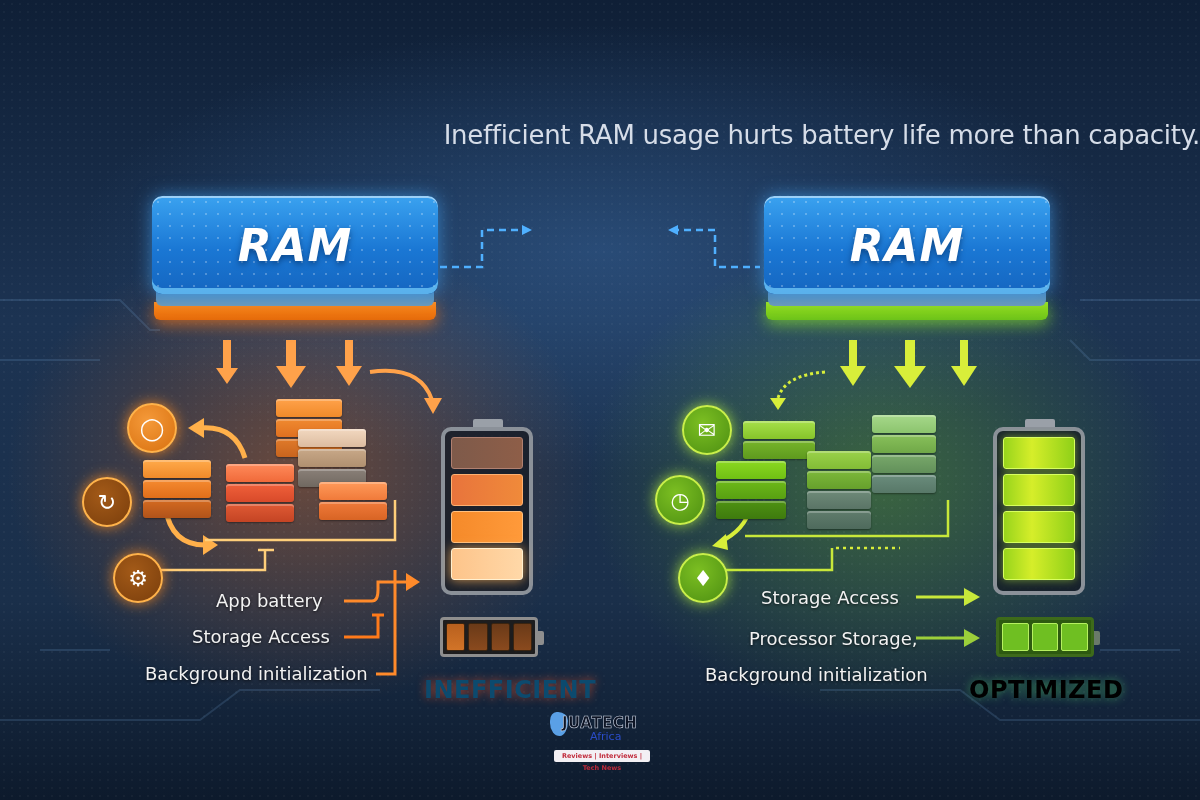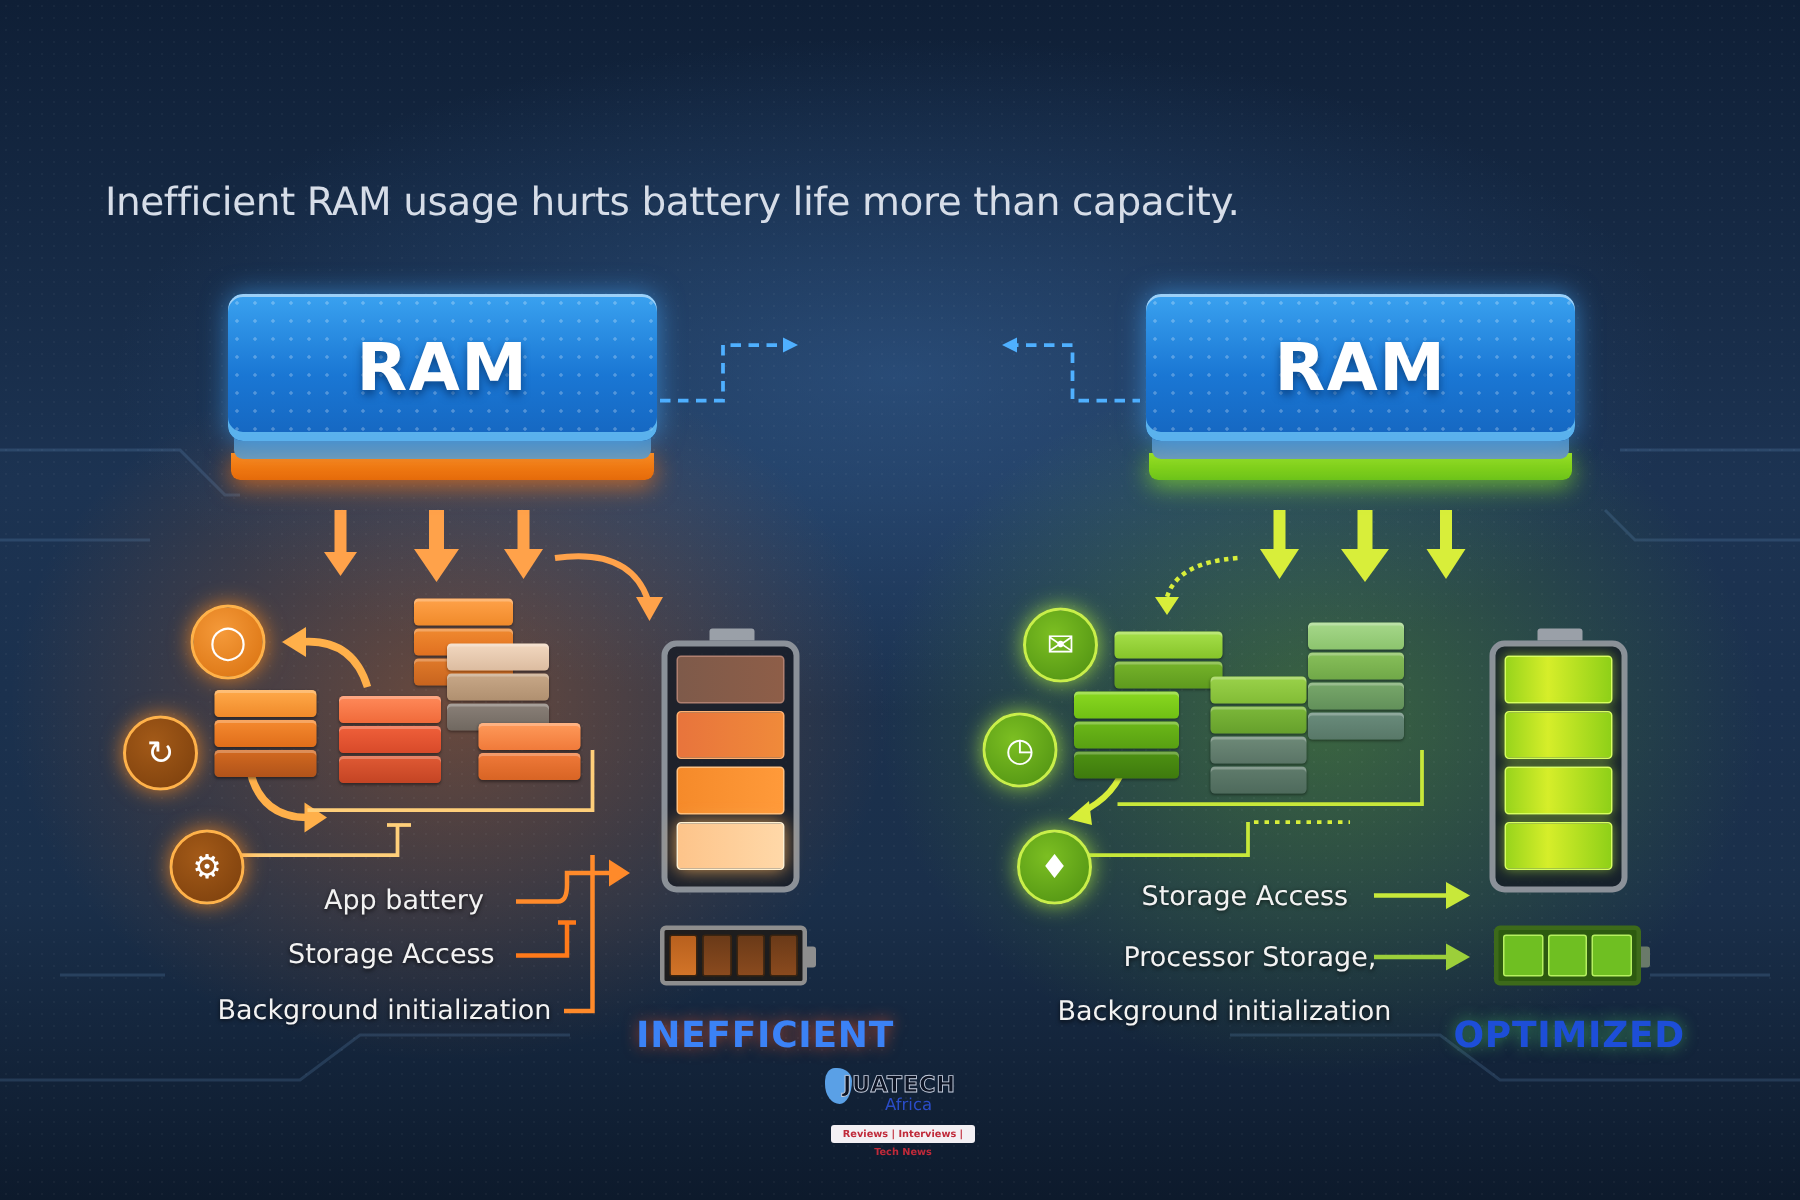--- a/index.html
+++ b/index.html
@@ -26,28 +26,28 @@
 
   .title {
     position: absolute; left: 0; right: 0; top: 52px;
     text-align: center; padding-left: 60px;
     font-size: 38px; font-weight: bold; color: #f2f4f8;
     letter-spacing: -0.5px;
     text-shadow: 0 2px 6px rgba(0,0,0,0.5);
   }
   .subtitle {
     position: absolute; left: 0; right: 0; top: 120px;
-    text-align: left; padding-left: 70px;
+    text-align: right; padding-left: 70px;
     font-size: 26px; color: #d6dde8; font-weight: normal;
     letter-spacing: -0.3px;
   }
 
   
   .ram {
-    position: absolute; width: 286px; height: 120px;
+    position: absolute; width: 286px; height: 120px; font-style: italic;
   }
   .ram .top {
     position: absolute; left: 0; top: 0; width: 286px; height: 98px;
     border-radius: 10px;
     background:
       radial-gradient(rgba(255,255,255,0.25) 1px, transparent 1.2px) 0 0/12px 12px,
       linear-gradient(180deg, #3aa2f0 0%, #1a77d4 55%, #1566c0 100%);
     box-shadow: 0 0 18px rgba(70,170,255,0.6), inset 0 2px 0 rgba(255,255,255,0.5), inset 0 -6px 0 rgba(120,210,255,0.7);
     display: flex; align-items: center; justify-content: center;
     z-index: 3;
@@ -138,22 +138,22 @@
   .mini-battery.green .c { background: #6fbf22; border: 1px solid #b6f060; }
   .mini-battery.green .nub { background: #6a7a6a; }
 
   .flow-label {
     position: absolute; font-size: 18px; color: #f2f2f2;
     white-space: nowrap; text-shadow: 0 1px 3px rgba(0,0,0,0.7);
   }
   .status {
     position: absolute; font-size: 24px; font-weight: bold; letter-spacing: 0.5px;
   }
-  .status.bad { color: #3b82f6; text-shadow: 0 0 10px rgba(255,90,40,0.6); }
-  .status.good { color: #1d4ed8; text-shadow: 0 0 10px rgba(90,230,110,0.5); }
+  .status.bad { color: #0c4a6e; text-shadow: 0 0 10px rgba(255,90,40,0.6); }
+  .status.good { color: #000000; text-shadow: 0 0 10px rgba(90,230,110,0.5); }
 
   .logo {
     position: absolute; left: 550px; top: 712px; width: 104px; height: 58px;
   }
   .logo .brand {
     position: absolute; left: 12px; top: 2px; font-size: 15px; font-weight: bold; color: #0d1424;
     letter-spacing: 0.5px;
     -webkit-text-stroke: 0.6px #c8d0e0;
   }
   .logo .africa {

